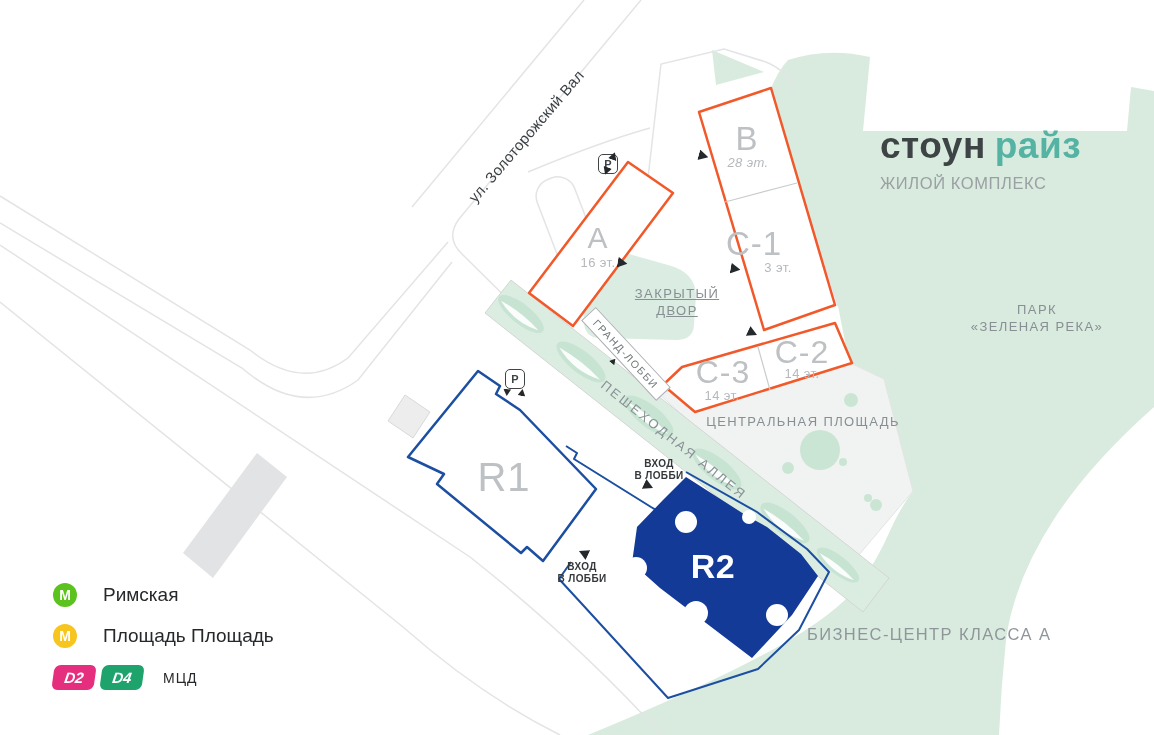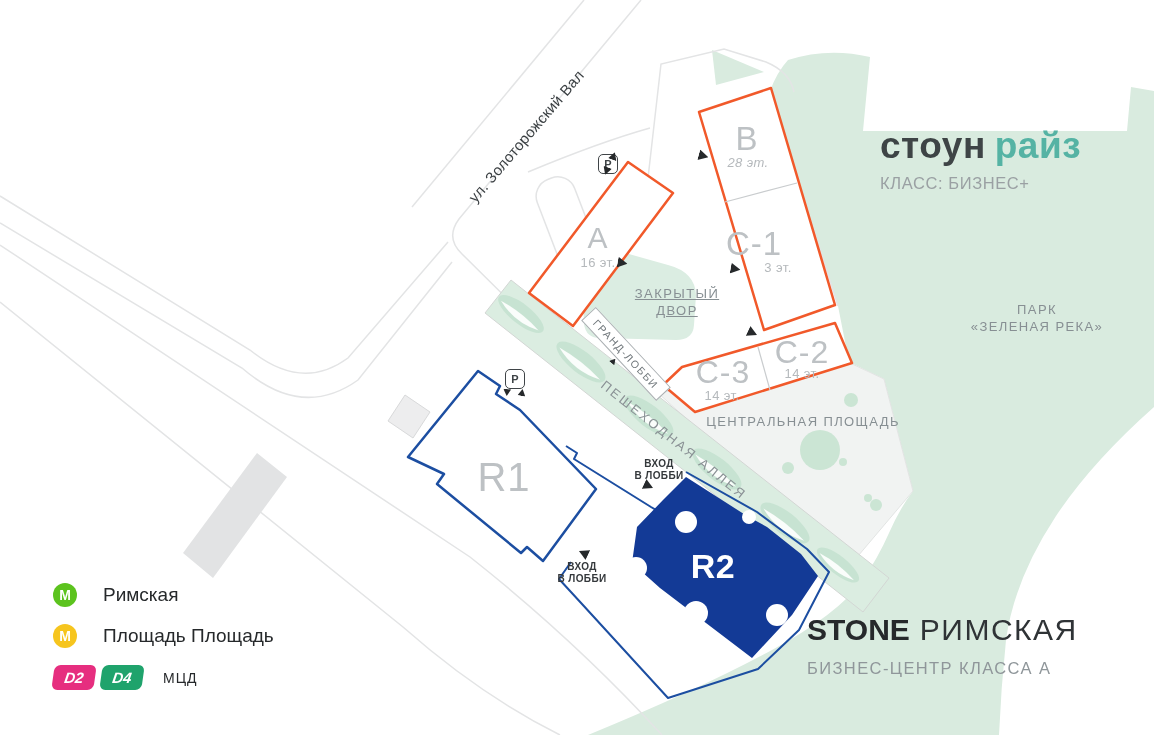--- a/index.html
+++ b/index.html
@@ -193,28 +193,25 @@
   <span class="tri" style="left:578px;top:548px;width:11px;height:10px;transform:rotate(295deg);"></span>
   <span class="tri" style="left:610px;top:358px;width:7px;height:6px;transform:rotate(40deg);"></span>
   <span class="tri" style="left:503px;top:389px;width:8px;height:7px;transform:rotate(185deg);"></span>
   <span class="tri" style="left:518px;top:389px;width:8px;height:7px;transform:rotate(10deg);"></span>
 
   <div class="logo">
     <div class="logo-line">
       <span>стоун</span><span class="logo-accent" style="color: rgb(85, 179, 164);">райз</span>
     </div>
     <div class="logo-sub">
-      <div>КЛАСС: БИЗНЕС+</div>
+      <div>ЖИЛОЙ КОМПЛЕКС</div>
     </div>
   </div>
 
   <div class="bc">
-    <div>
-      <span class="bc-brand">STONE</span><span class="bc-name">РИМСКАЯ</span>
-    </div>
     <div class="bc-sub">БИЗНЕС-ЦЕНТР КЛАССА А</div>
   </div>
 
   <div class="legend">
     <div class="leg-row">
       <div class="m-badge" style="background-color: rgb(92, 195, 30);">М</div>
       <div class="leg-name">Римская</div>
     </div>
     <div class="leg-row">
       <div class="m-badge" style="background-color: rgb(246, 197, 30);">М</div>

